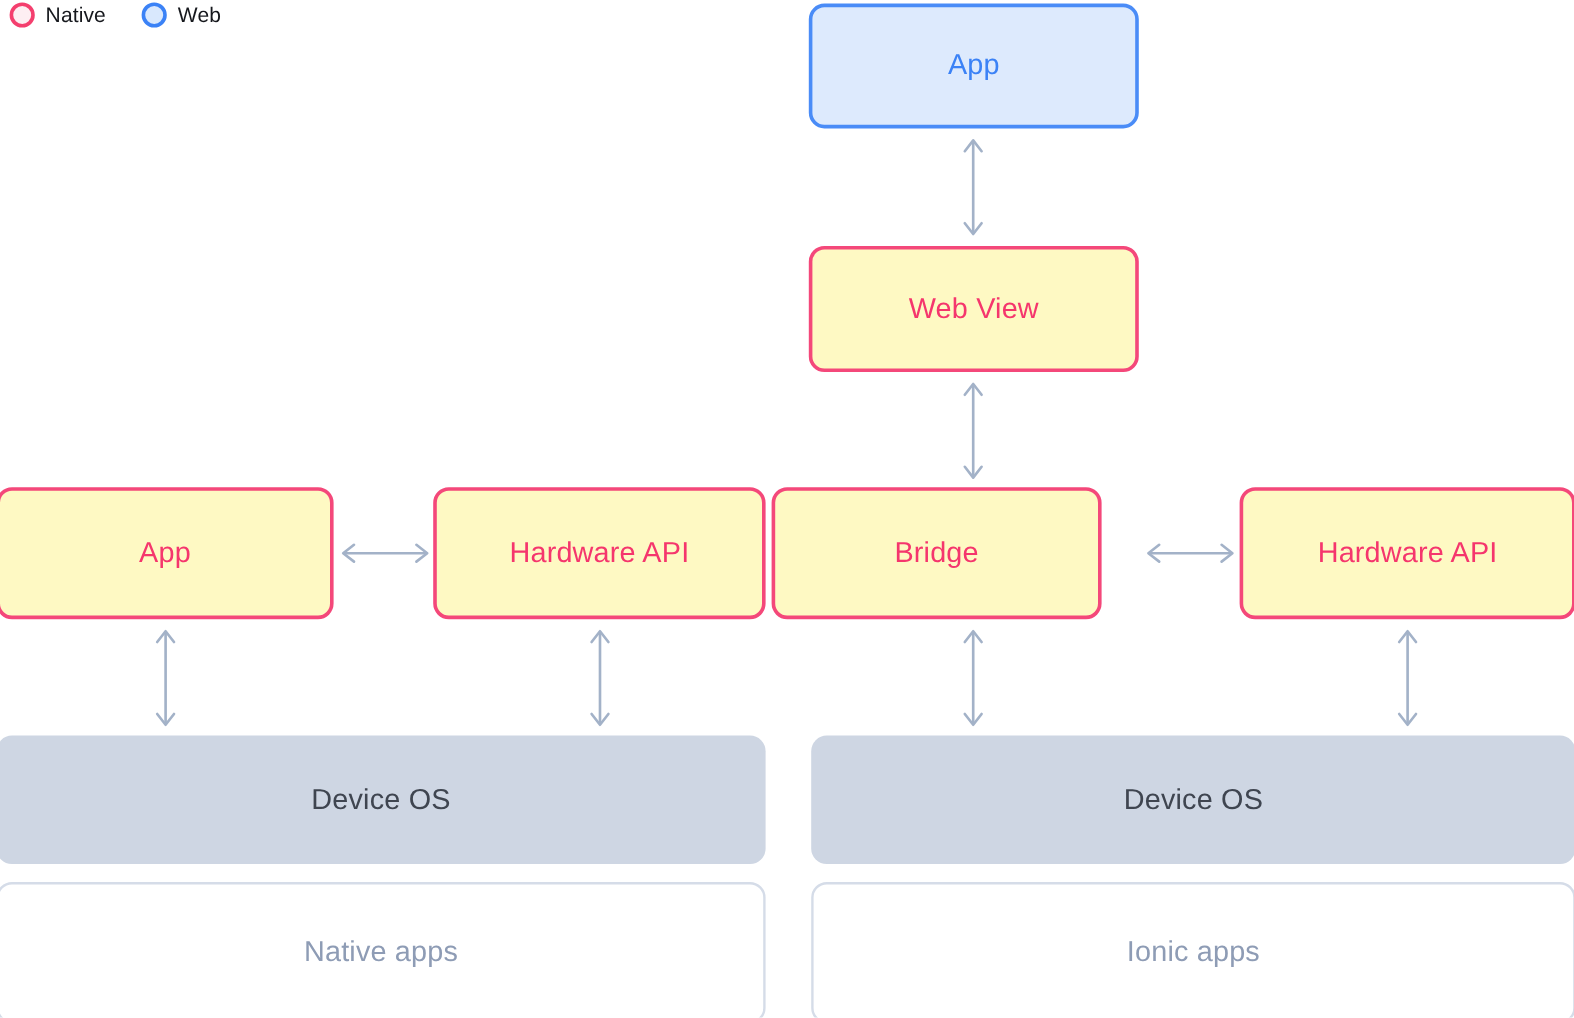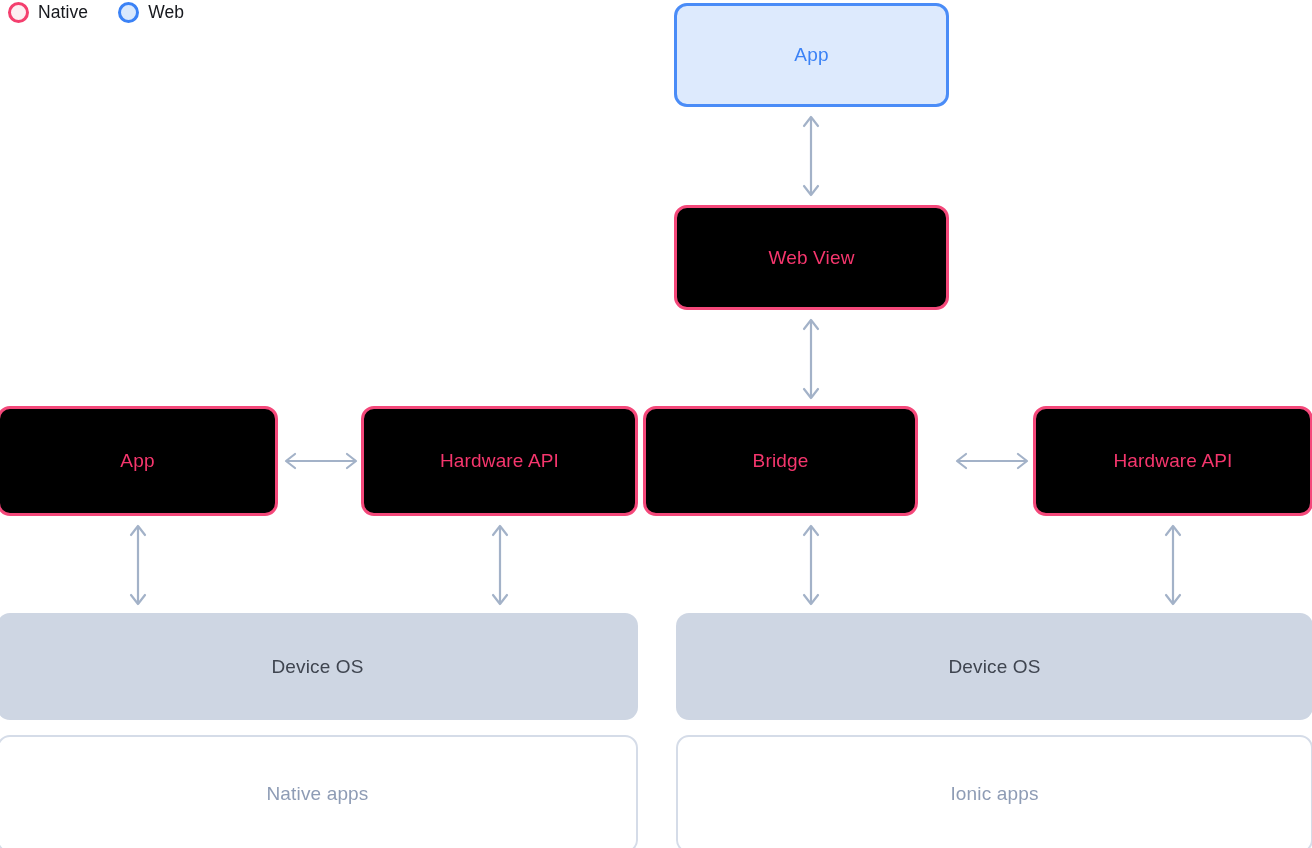--- a/index.html
+++ b/index.html
@@ -62,27 +62,27 @@
   }
 
   
   .node {
     position: absolute;
     box-sizing: border-box;
     display: flex;
     align-items: center;
     justify-content: center;
     border-radius: 13px;
-    font-size: 19px;
+    font-size: 24px;
     letter-spacing: 0.15px;
     text-align: center;
   }
 
   .node.pink {
-    background: #000000;
+    background: #fef9c3;
     border: 3px solid #f4487a;
     color: #f5366d;
   }
   .node.blue {
     background: #ddeafd;
     border: 3px solid #4a8cf7;
     color: #3b82f6;
   }
   .node.os {
     background: #ced6e3;

